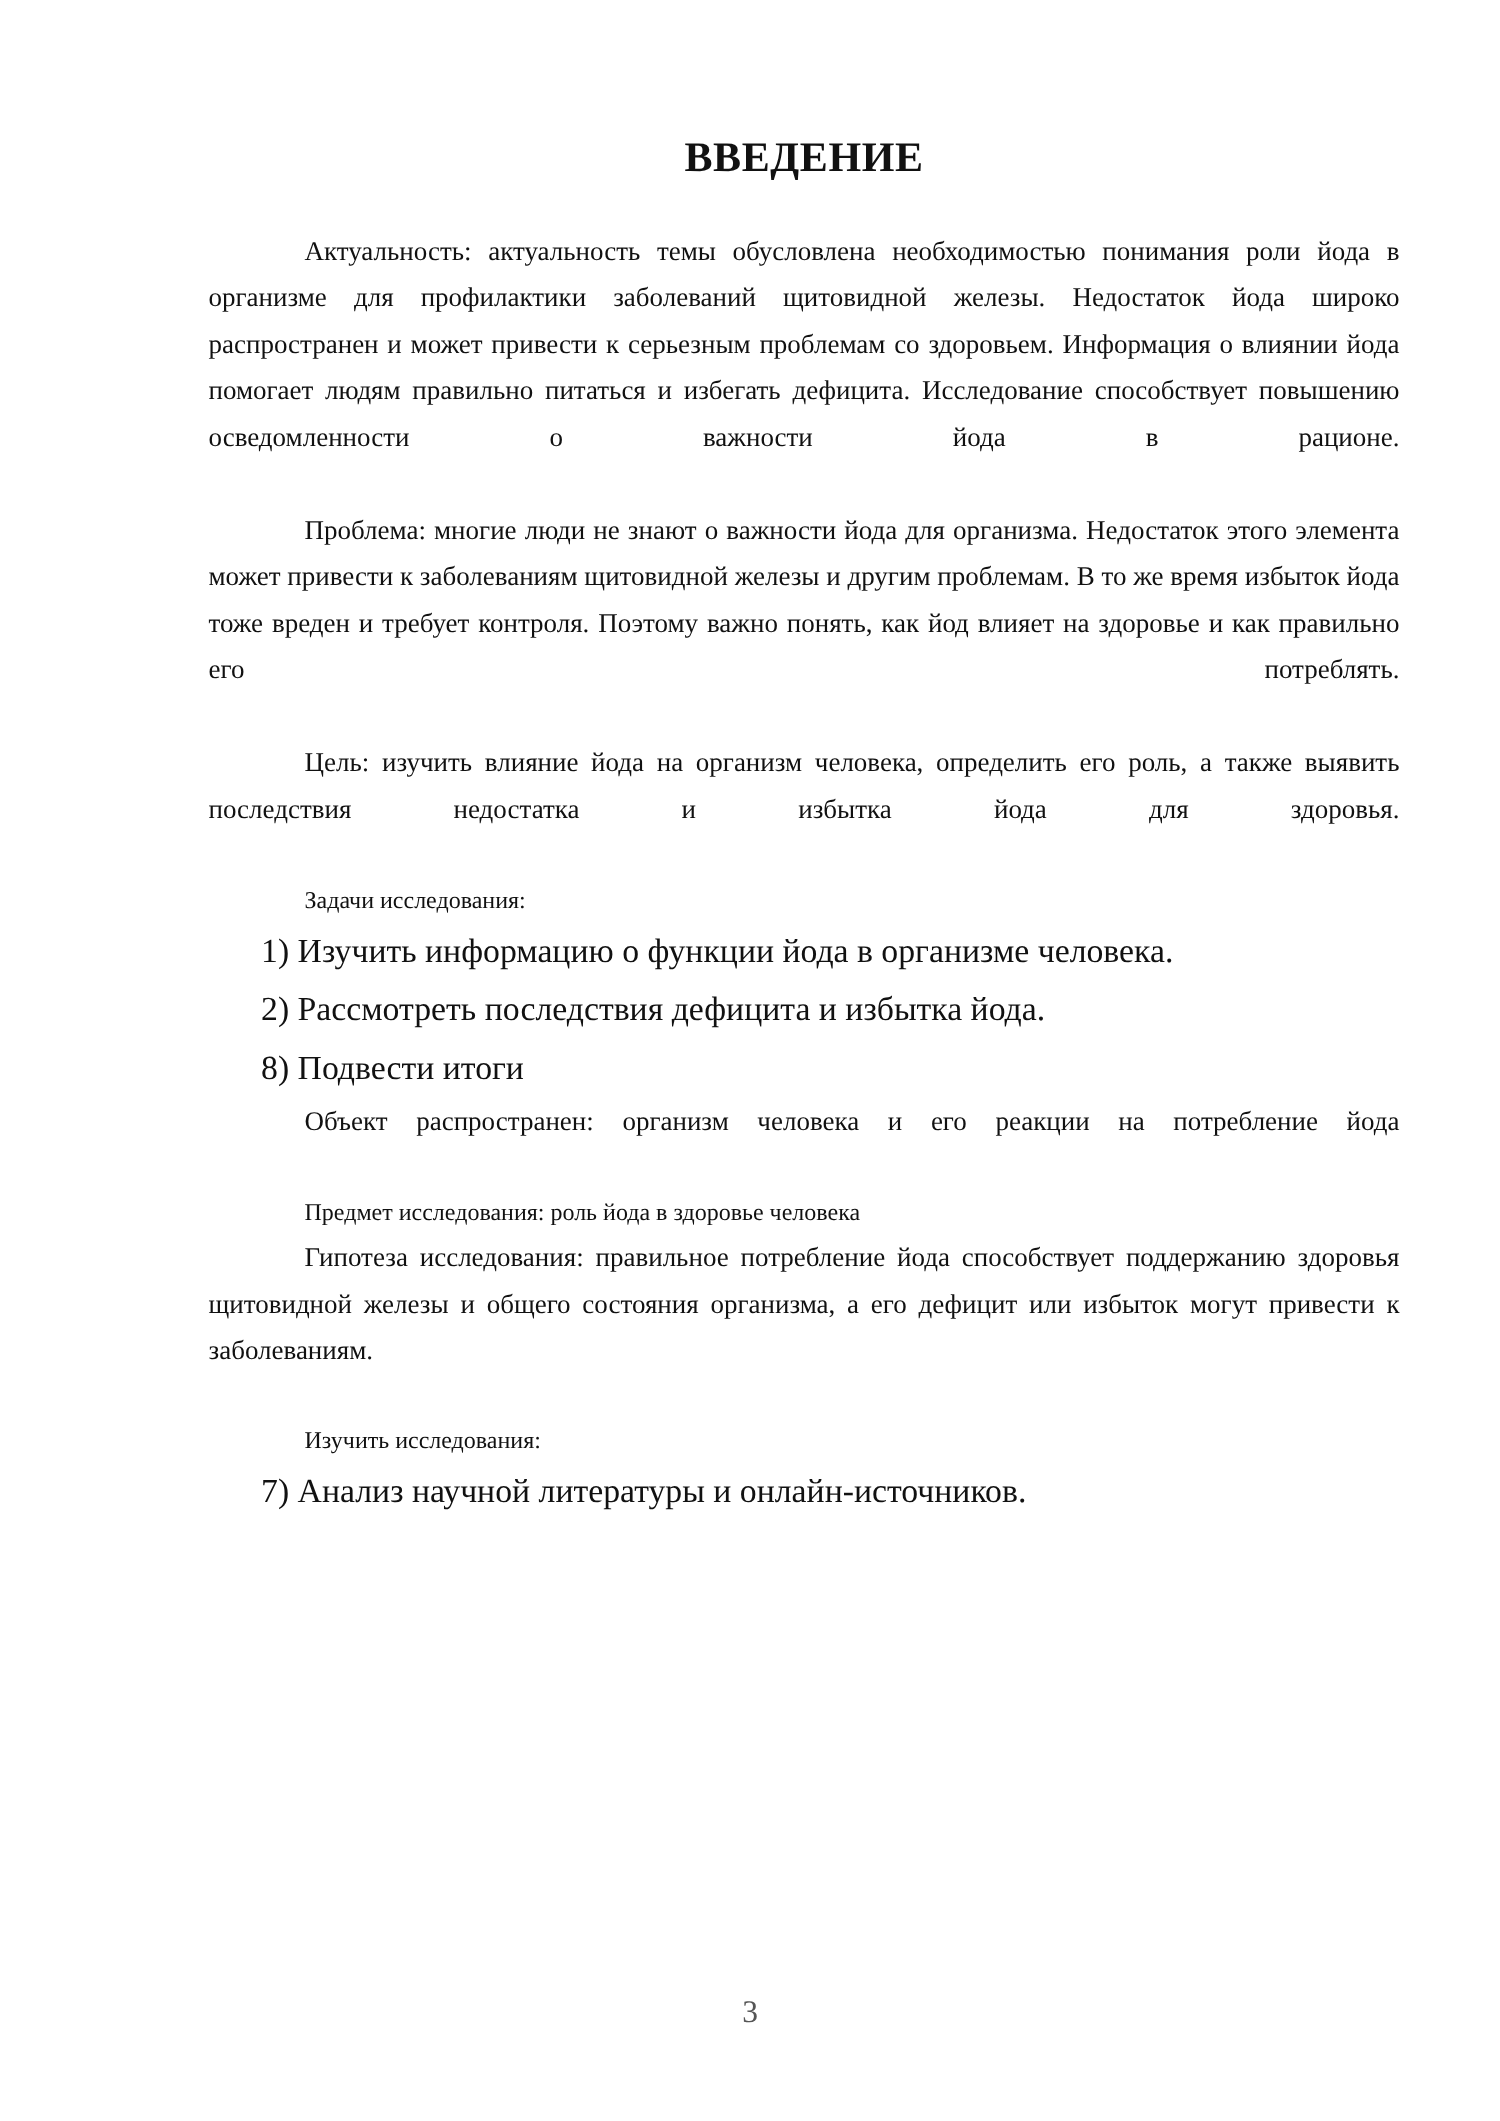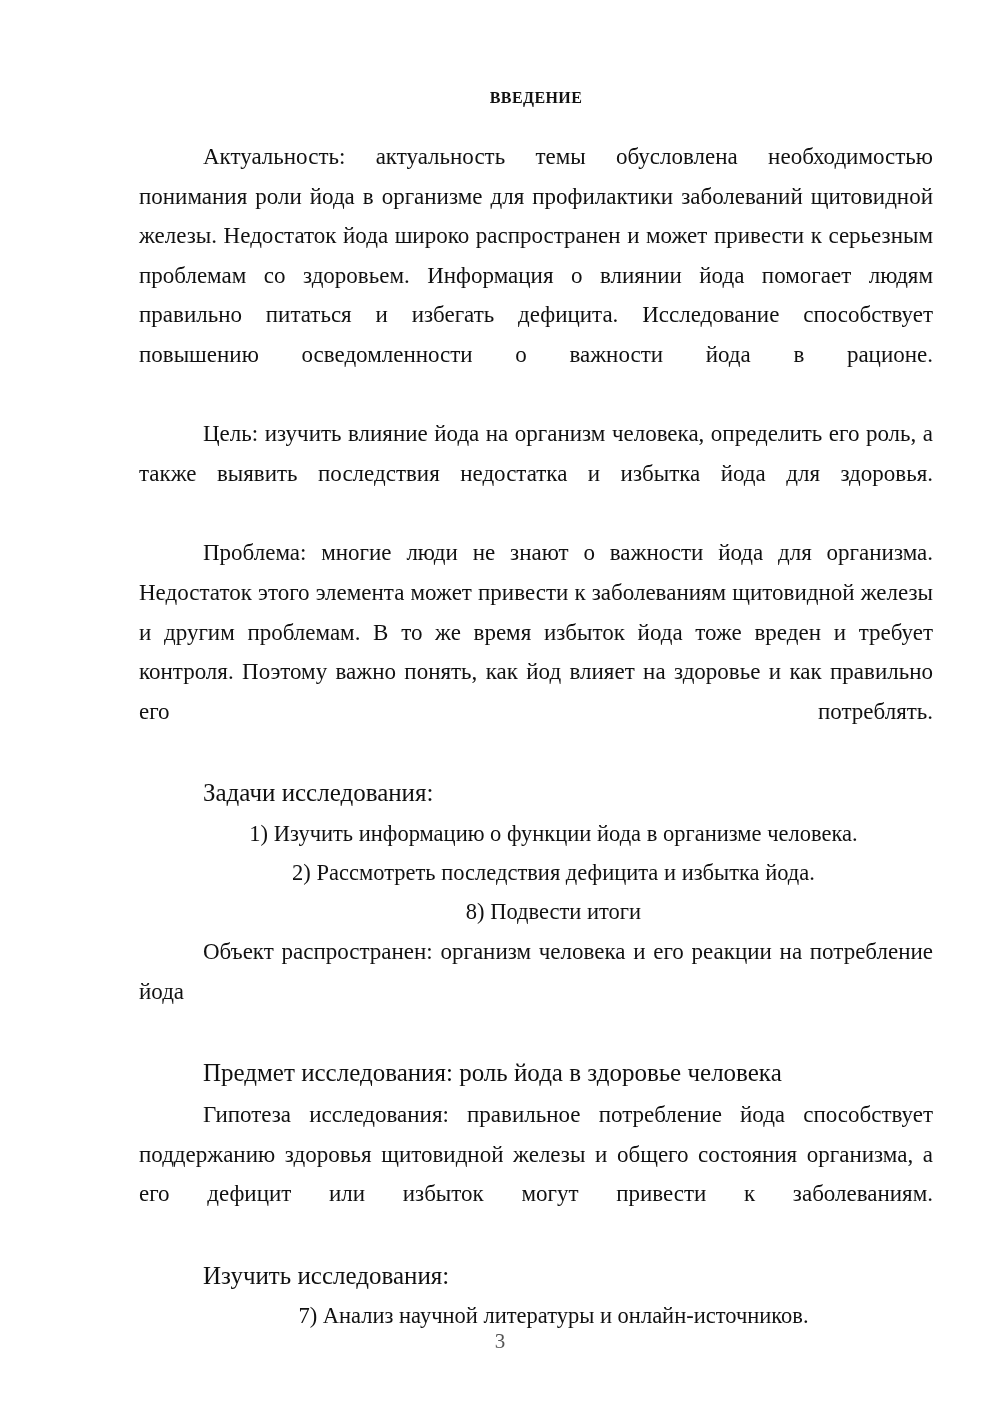--- a/index.html
+++ b/index.html
@@ -25,56 +25,56 @@
   }
 
   .content {
     position: absolute;
     left: 139px;
     top: 88px;
     width: 794px;
   }
 
   .doc-title {
-    font-size: 16px;
+    font-size: 28px;
     font-weight: bold;
     text-align: center;
     letter-spacing: 0.4px;
     margin: 0 0 29px 0;
     line-height: 1.25;
   }
 
   .para {
-    font-size: 23px;
+    font-size: 18px;
     line-height: 1.72;
     text-align: justify;
     text-justify: inter-word;
     text-indent: 64px;
     margin: 0 0 0.5px 0;
     hyphens: none;
   }
 
   
   .para::after {
     content: "";
     display: inline-block;
     width: 100%;
   }
 
   .list-item {
     font-size: 22.5px;
     line-height: 1.72;
-    text-align: center;
+    text-align: left;
     text-indent: 0;
     margin: 0 0 0.5px 0;
     padding-left: 35px;
   }
 
   .para-plain {
-    font-size: 25px;
+    font-size: 16px;
     line-height: 1.72;
     text-align: left;
     text-indent: 64px;
     margin: 0 0 0.5px 0;
   }
 
   .page-number {
     position: absolute;
     left: 0;
     right: 0;
@@ -89,23 +89,23 @@
 <body>
 
 <div class="page">
 
   <div class="content">
 
     <h1 class="doc-title">ВВЕДЕНИЕ</h1>
 
     <p class="para">Актуальность: актуальность темы обусловлена необходимостью понимания роли йода в организме для профилактики заболеваний щитовидной железы. Недостаток йода широко распространен и может привести к серьезным проблемам со здоровьем. Информация о влиянии йода помогает людям правильно питаться и избегать дефицита. Исследование способствует повышению осведомленности о важности йода в рационе.</p>
 
+    <p class="para">Проблема: многие люди не знают о важности йода для организма. Недостаток этого элемента может привести к заболеваниям щитовидной железы и другим проблемам. В то же время избыток йода тоже вреден и требует контроля. Поэтому важно понять, как йод влияет на здоровье и как правильно его потреблять.</p>
+
     <p class="para">Цель: изучить влияние йода на организм человека, определить его роль, а также выявить последствия недостатка и избытка йода для здоровья.</p>
-
-    <p class="para">Проблема: многие люди не знают о важности йода для организма. Недостаток этого элемента может привести к заболеваниям щитовидной железы и другим проблемам. В то же время избыток йода тоже вреден и требует контроля. Поэтому важно понять, как йод влияет на здоровье и как правильно его потреблять.</p>
 
     <p class="para-plain">Задачи исследования:</p>
 
     <p class="list-item">1) Изучить информацию о функции йода в организме человека.</p>
 
     <p class="list-item">2) Рассмотреть последствия дефицита и избытка йода.</p>
 
 
 
     <p class="list-item">8) Подвести итоги</p>

